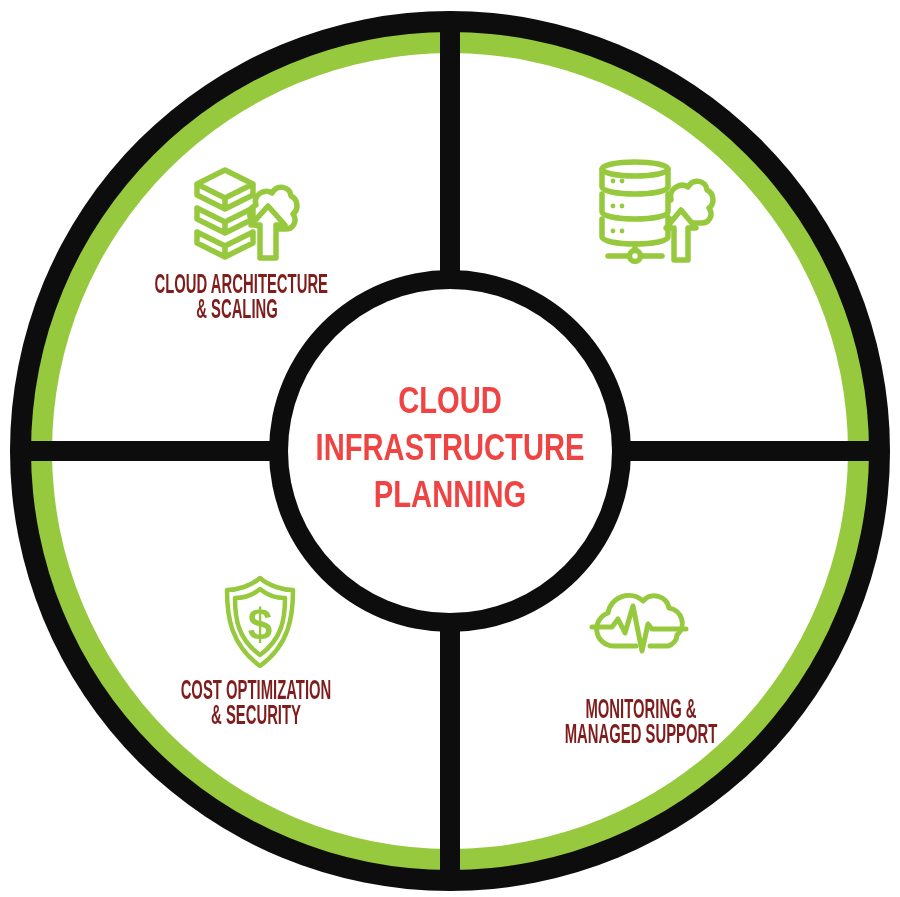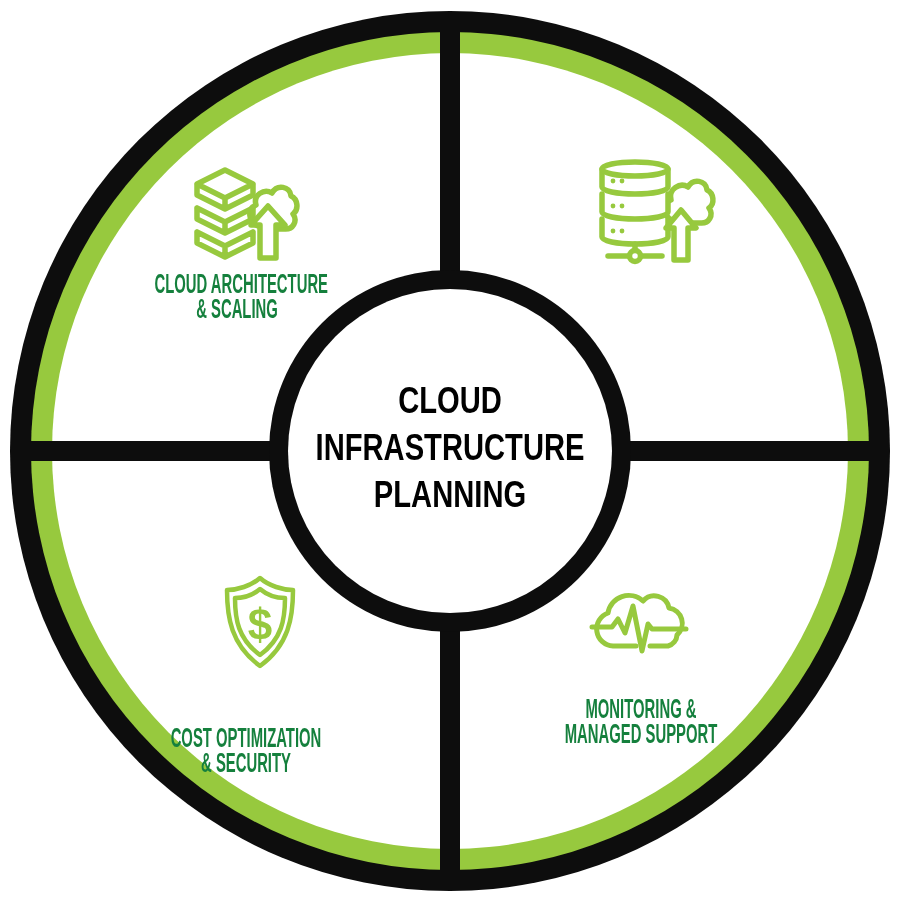--- a/index.html
+++ b/index.html
@@ -14,49 +14,49 @@
   .stage svg { position: absolute; left: 0; top: 0; }
 
   
   .q-label {
     position: absolute;
     width: 300px;
     text-align: center;
     font-weight: 700;
     font-size: 27px;
     line-height: 25px;
-    color: #15803d;
+    color: #7f1d1d;
     letter-spacing: 0px;
   }
   .q-label .line {
     display: block;
     white-space: nowrap;
     transform: scaleX(0.55);
     transform-origin: 50% 50%;
   }
   .hub-title {
     position: absolute;
     width: 400px;
     left: 250px;
     top: 377px;
     text-align: center;
     font-weight: 700;
     font-size: 36px;
     line-height: 47px;
-    color: #000000;
+    color: #ef4444;
   }
   .hub-title .line {
     display: block;
     white-space: nowrap;
     transform: scaleX(0.81);
     transform-origin: 50% 50%;
   }
   .pos-tl { left: 87px;  top: 272px; }
   .pos-tr { left: 510px; top: 272px; }
-  .pos-bl { left: 96px; top: 678px; margin-top: 48px; }
+  .pos-bl { left: 106px; top: 678px; }
   .pos-br { left: 491px; top: 697px; }
 </style>
 </head>
 <body>
 
 <div class="stage">
 
   <svg width="900" height="897" viewBox="0 0 900 897">
 
     <circle cx="450" cy="451" r="440" fill="#0d0d0d"></circle>

